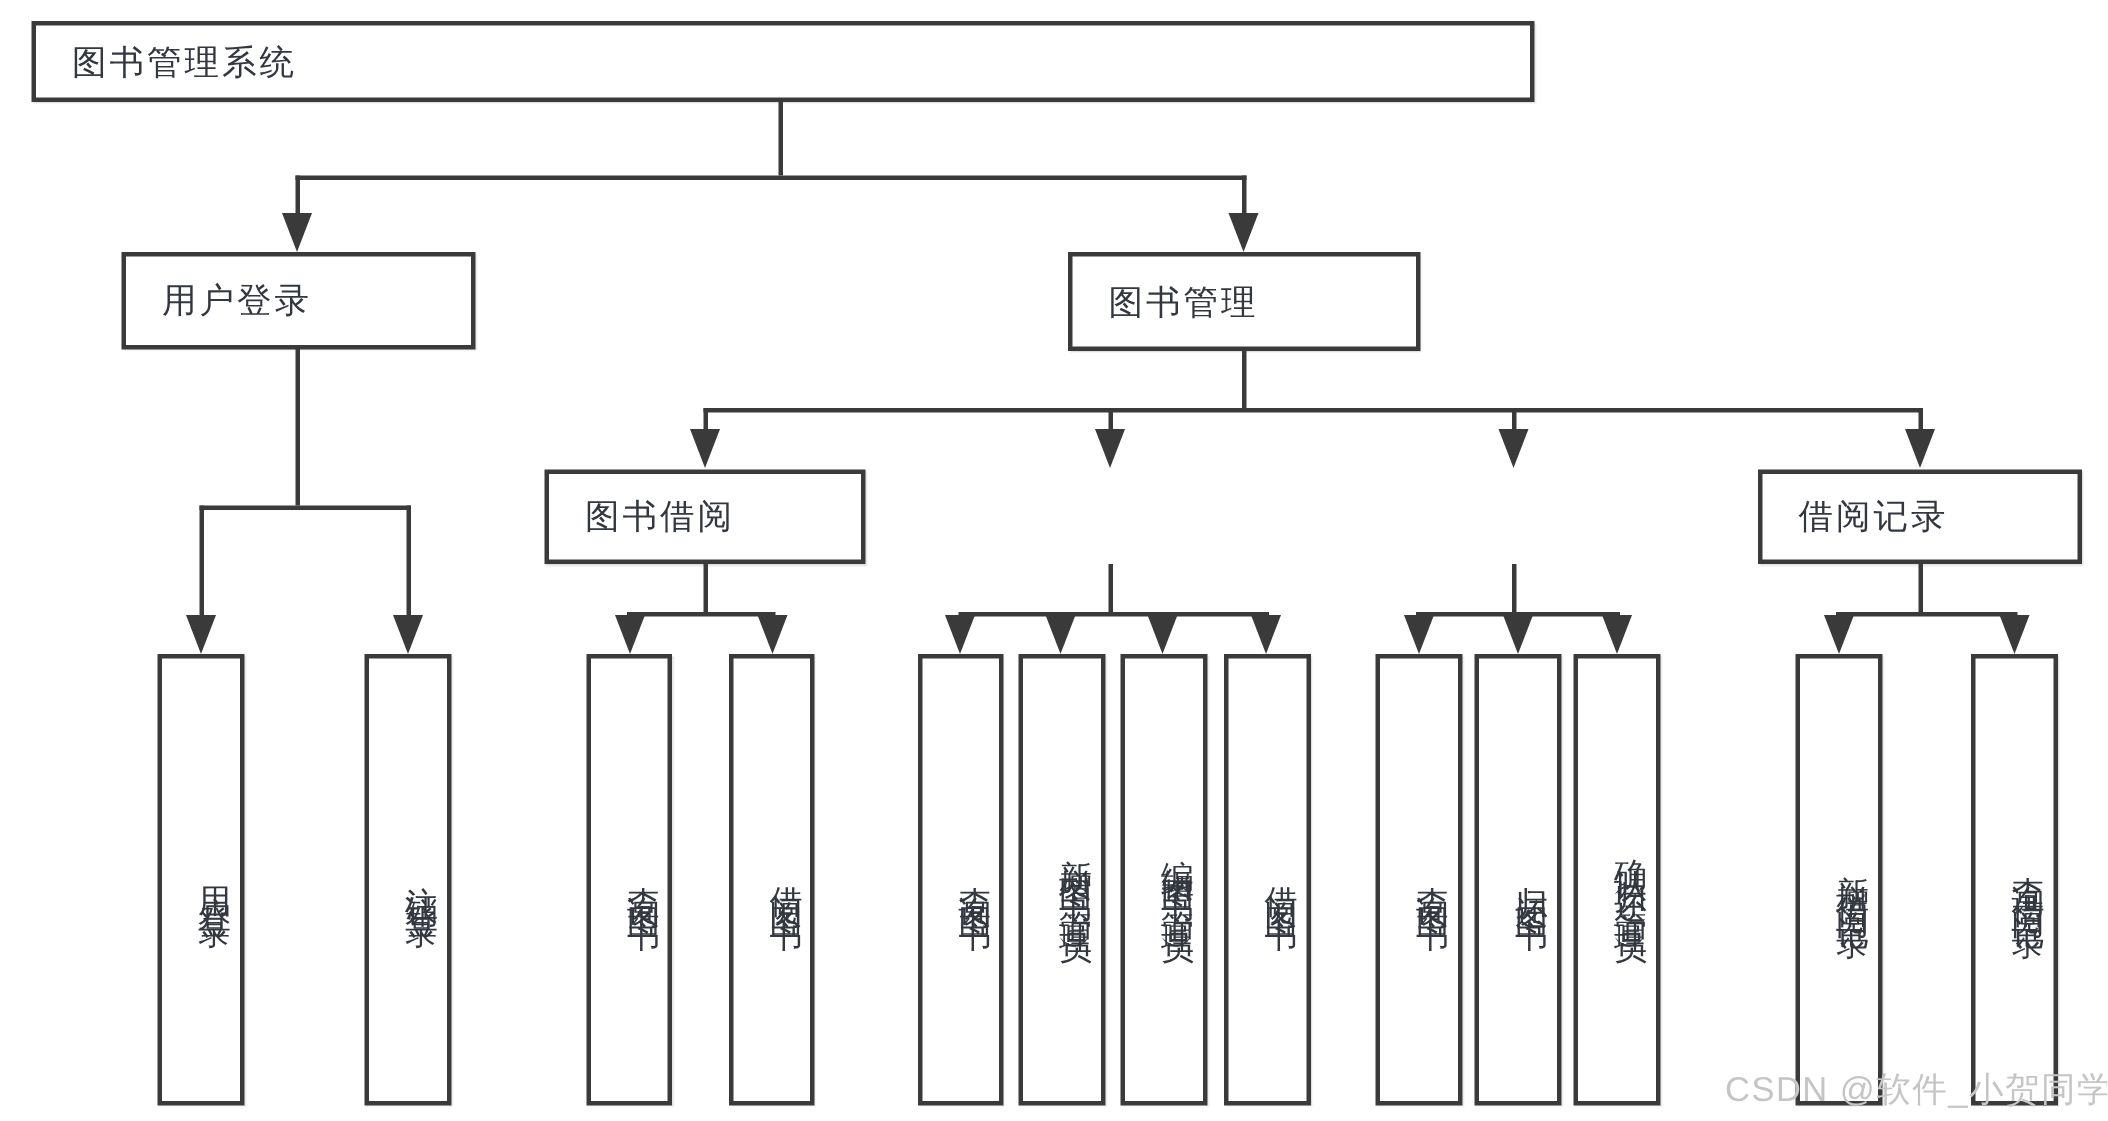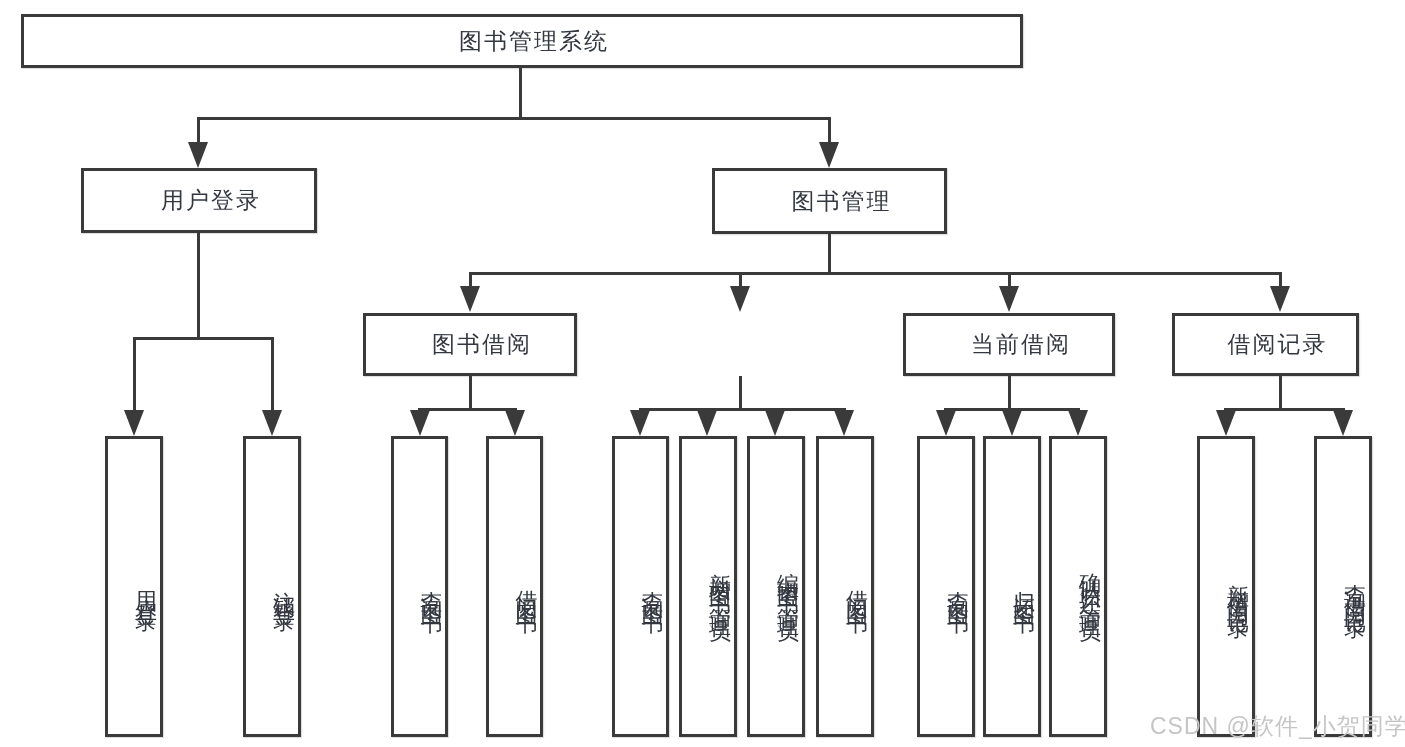--- a/index.html
+++ b/index.html
@@ -3,21 +3,21 @@
 <meta charset="utf-8">
 <style>
   html,body { margin:0; padding:0; background:#ffffff; }
   .stage {
     position:relative; width:1405px; height:747px; background:#ffffff;
     font-family:"Liberation Sans","DejaVu Sans",sans-serif;
     color:#333333; overflow:hidden;
   }
   .box {
     position:absolute; background:#ffffff; border:3px solid #3a3a3a;
-    box-sizing:border-box; display:flex; align-items:center; justify-content:center;
+    box-sizing:border-box; display:flex; align-items:center; 
     font-size:23px; letter-spacing:2px; color:#333740; white-space:nowrap;
     box-shadow:1px 1px 1px rgba(0,0,0,0.12);
     padding-left:24px;
   }
   .vbox { font-size:22px; letter-spacing:0; }
   .vbox .vtext {
     writing-mode:vertical-rl; text-orientation:mixed;
     letter-spacing:7px; line-height:1; white-space:nowrap;
   }
   .hline, .vline { position:absolute; background:#3a3a3a; }
@@ -71,24 +71,21 @@
   <div class="vline" style="left:739px; top:272px; height:16px;"></div>
   <div class="arrow" style="left:730px; top:286px;"></div>
   <div class="vline" style="left:1008px; top:272px; height:16px;"></div>
   <div class="arrow" style="left:999px; top:286px;"></div>
   <div class="vline" style="left:1279px; top:272px; height:16px;"></div>
   <div class="arrow" style="left:1270px; top:286px;"></div>
 
   <div class="box" style="left:363px; top:313px; width:214px; height:63px;">
     <span>图书借阅</span>
   </div>
-  <div class="box" style="left:903px; top:313px; width:212px; height:63px;">
-    <span>当前借阅</span>
-  </div>
-  <div class="box" style="left:1172px; top:313px; width:187px; height:63px;">
+  <div class="box" style="left:1172px; top:313px; width:216px; height:63px;">
     <span>借阅记录</span>
   </div>
 
   <div class="vline" style="left:469px; top:376px; height:32px;"></div>
   <div class="hline" style="left:418px; top:408px; width:99px;"></div>
   <div class="arrow" style="left:410px; top:410px;"></div>
   <div class="arrow" style="left:505px; top:410px;"></div>
 
   <div class="vline" style="left:739px; top:376px; height:32px;"></div>
   <div class="hline" style="left:639px; top:408px; width:207px;"></div>

